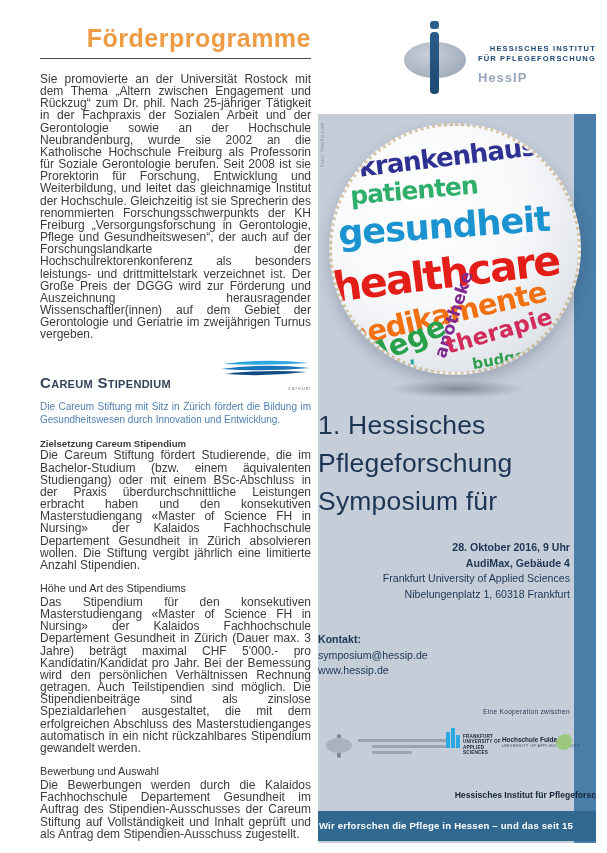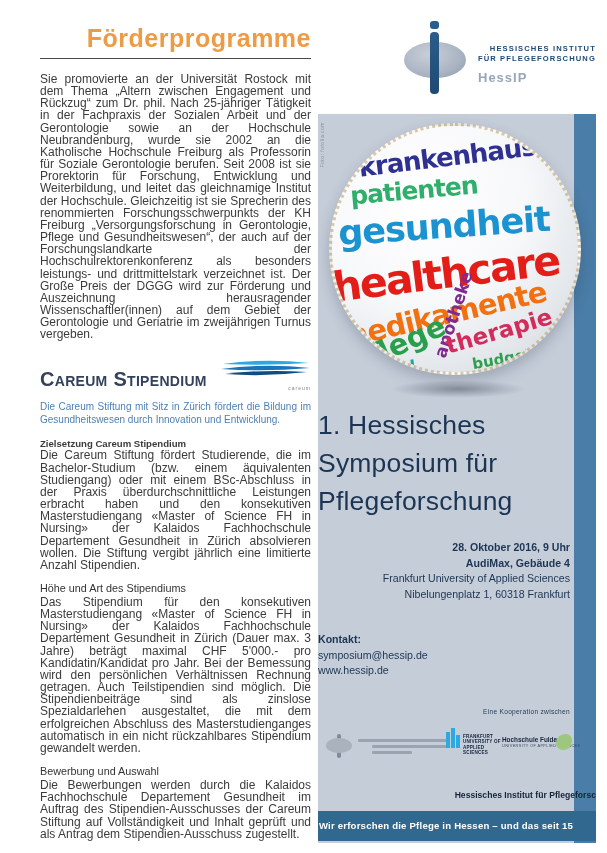--- a/index.html
+++ b/index.html
@@ -6,21 +6,21 @@
   html,body { background:#ffffff; }
   body { font-family:"Liberation Sans", sans-serif; }
   .page { position:relative; width:607px; height:853px; background:#ffffff; overflow:hidden; }
 
   
   .left-col { position:absolute; left:40px; top:24px; width:271px; }
   .page-title { text-align:right; font-size:25px; font-weight:700; color:#EE9B45; letter-spacing:0.5px; }
   .title-rule { border:none; border-top:1.5px solid #4a4a4a; margin-top:5px; margin-bottom:14px; }
   .body-text { font-size:12px; line-height:12.15px; color:#3b3b3b; text-align:justify; }
   .section-head-row { display:flex; align-items:flex-end; justify-content:space-between; margin-top:17px; margin-bottom:9px; }
-  .section-head { font-variant:small-caps; font-size:20px; font-weight:600; color:#33425b; letter-spacing:0.3px; }
+  .section-head { font-variant:small-caps; font-size:15px; font-weight:600; color:#33425b; letter-spacing:0.3px; }
   .careum-logo { width:92px; height:24px; }
   .careum-logo-label { font-size:5px; color:#7d8691; text-align:right; letter-spacing:1px; }
   .blue-intro { font-size:10px; line-height:13px; color:#4f7fb2; text-align:justify; margin-bottom:8px; }
   .subhead-sm { font-size:9.6px; font-weight:700; color:#3b3b3b; margin-top:12px; }
   .subhead-lg { font-size:10.8px; font-weight:500; color:#333333; margin-top:11px; margin-bottom:2px; }
   .more-info-label { font-size:9.4px; font-style:italic; color:#4a4a4a; margin-top:14px; }
   .more-info-link { font-size:9.8px; color:#3b3b3b; margin-top:2px; display:inline-block; text-decoration:none; }
 
   
   .hessip-logo { position:absolute; left:396px; top:20px; width:190px; height:88px; }
@@ -157,22 +157,22 @@
       <span class="w5" style="color: rgb(40, 160, 75);">pflege</span>
       <span class="w6" style="color: rgb(128, 41, 143);">apotheke</span>
       <span class="w7" style="color: rgb(210, 44, 92);">therapie</span>
       <span class="w8" style="color: rgb(47, 158, 79);">budget</span>
       <span class="w9" style="color: rgb(31, 167, 160);">xxl</span>
     </div>
     <div class="globe-shadow"></div>
 
     <div class="poster-title">
       <div>1. Hessisches</div>
+      <div>Pflegeforschung</div>
       <div>Symposium für</div>
-      <div>Pflegeforschung</div>
     </div>
 
     <div class="poster-details">
       <div class="bold">28. Oktober 2016, 9 Uhr</div>
       <div class="bold">AudiMax, Gebäude 4</div>
       <div>Frankfurt University of Applied Sciences</div>
       <div>Nibelungenplatz 1, 60318 Frankfurt</div>
     </div>
 
     <div class="poster-contact">

